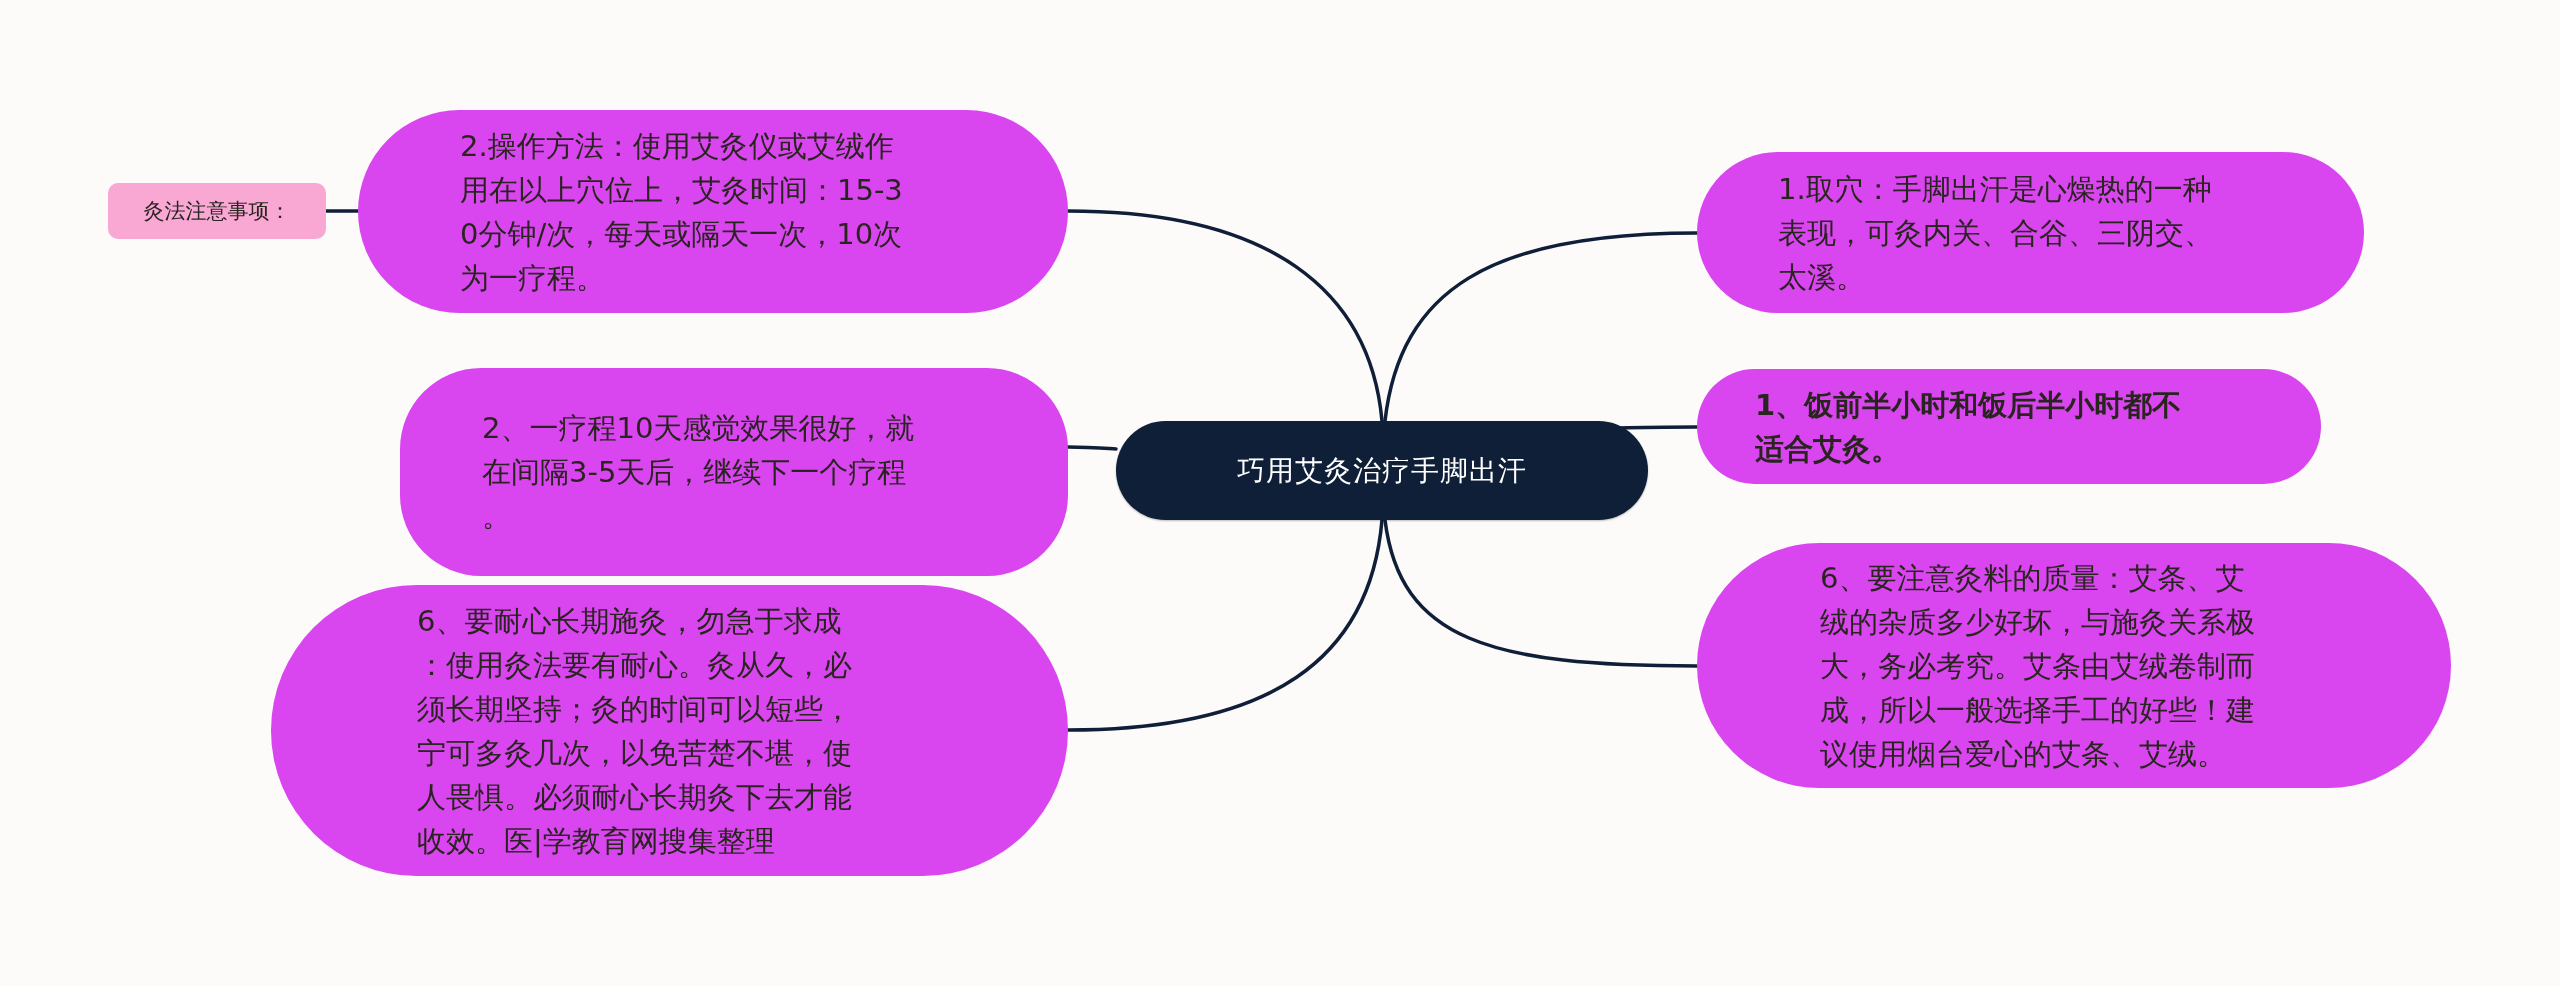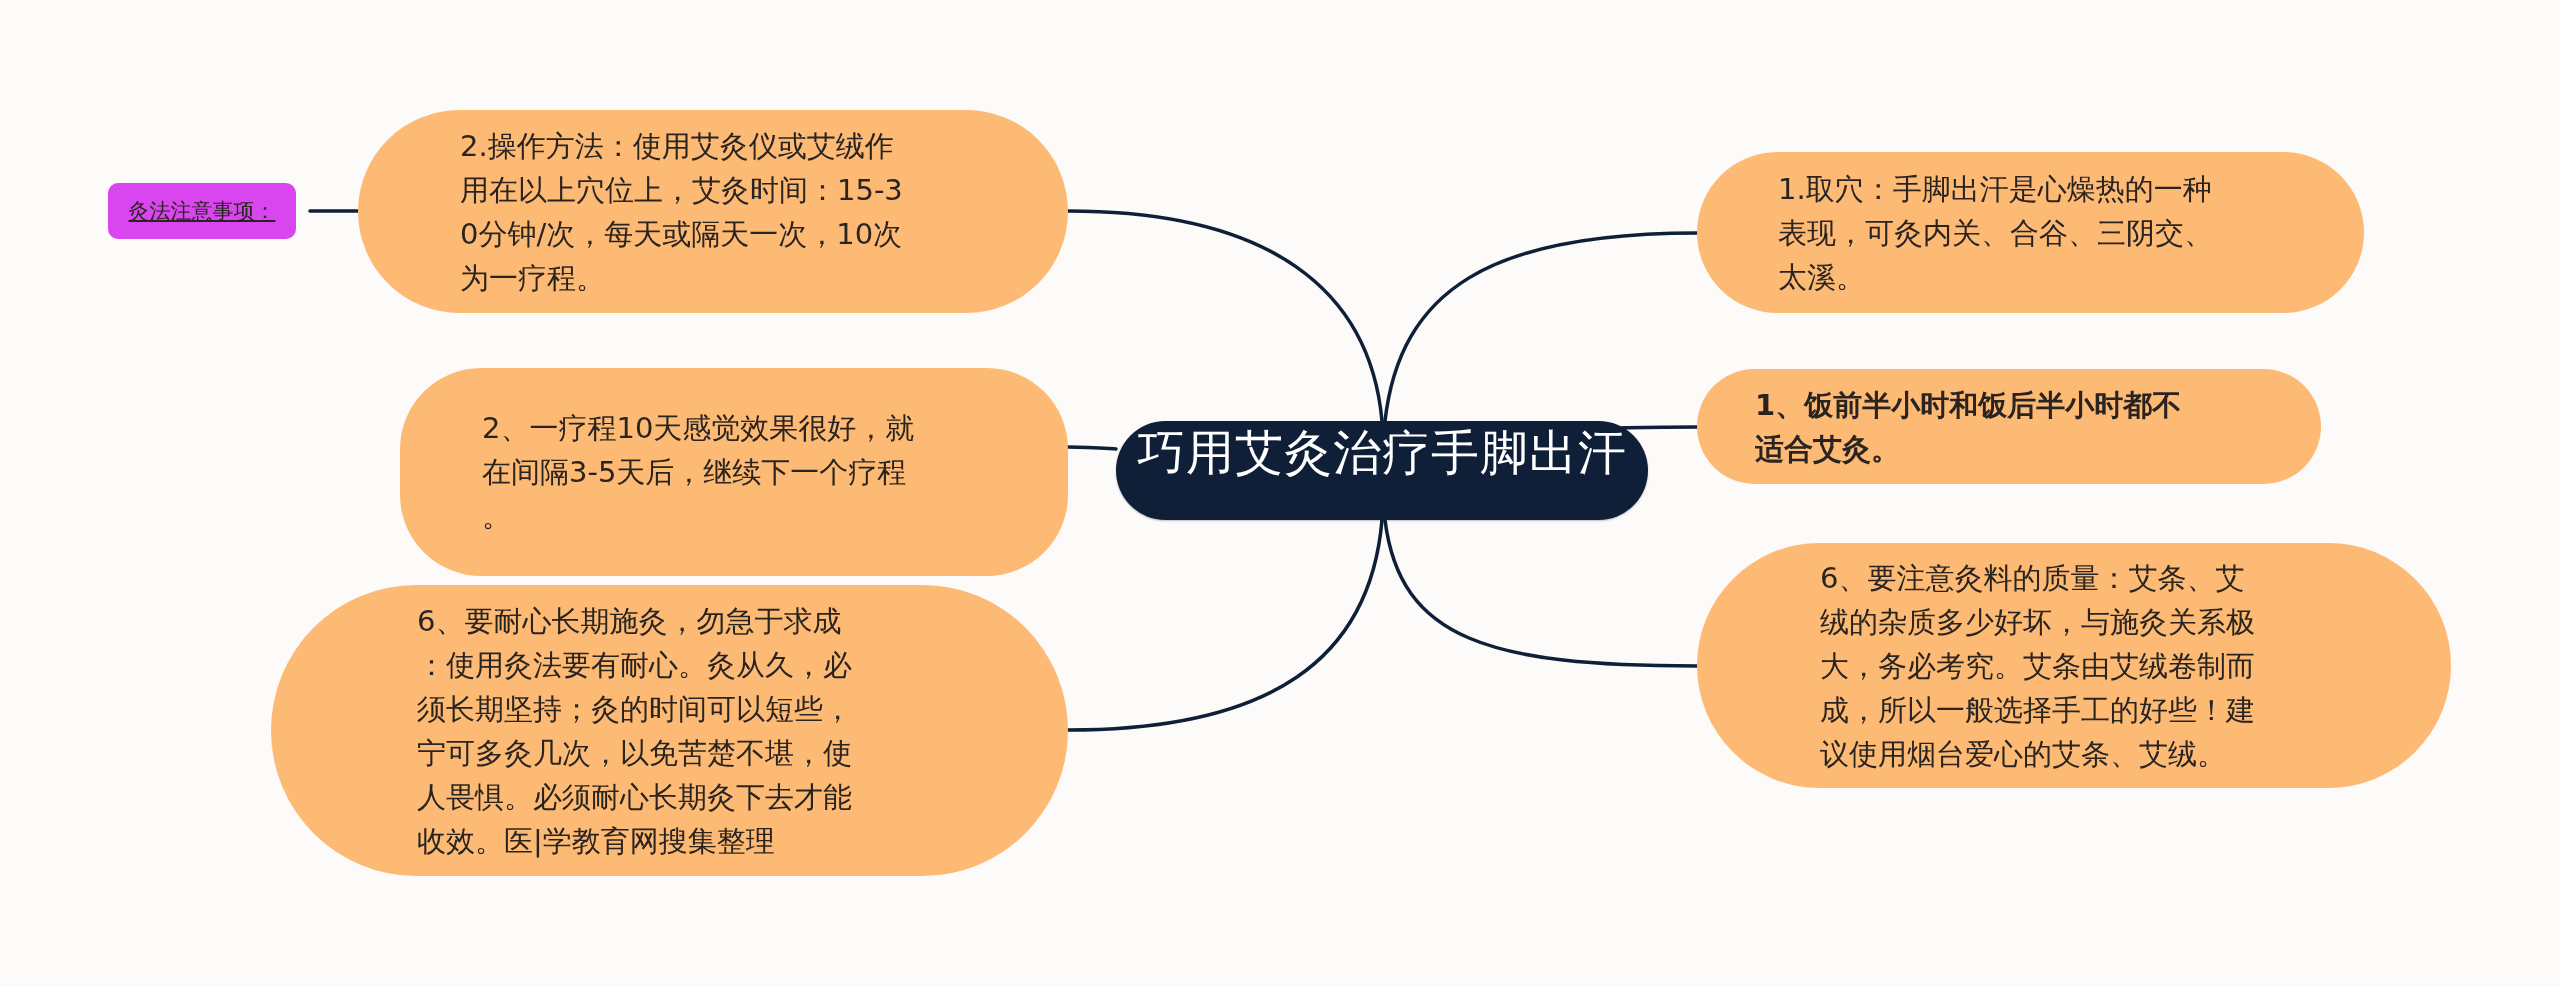--- a/index.html
+++ b/index.html
@@ -20,59 +20,58 @@
       top: 0;
       width: 2560px;
       height: 986px;
       pointer-events: none;
     }
     .node {
       position: absolute;
       box-sizing: border-box;
       display: flex;
       align-items: center;
-      background: #fdba74;
+      background: #d946ef;
       color: #2a2420;
       font-size: 29px;
       line-height: 44px;
       white-space: pre-line;
     }
     .node .text {
       display: block;
     }
     .root {
       position: absolute;
       left: 1116px;
       top: 421px;
       width: 532px;
       height: 99px;
       border-radius: 50px;
       background: #0f1f38;
       box-shadow: 0 1px 2px rgba(0,0,0,0.25);
       display: flex;
-      align-items: flex-start;
+      align-items: center;
       justify-content: center;
       color: #ffffff;
-      font-size: 48px;
+      font-size: 28px;
       letter-spacing: 1px;
     }
     .label-node {
       position: absolute;
       left: 108px;
       top: 183px;
-      width: 188px;
+      width: 218px;
       height: 56px;
       border-radius: 10px;
-      background: #d946ef;
+      background: #f9a8d4;
       display: flex;
       align-items: center;
       justify-content: center;
       color: #2a2420;
       font-size: 21px;
-      text-decoration: underline;
     }
     
     #left-1 { left: 358px; top: 110px; width: 710px; height: 203px; border-radius: 102px; padding-left: 102px; }
     #left-2 { left: 400px; top: 368px; width: 668px; height: 208px; border-radius: 81px; padding-left: 82px; }
     #left-3 { left: 271px; top: 585px; width: 797px; height: 291px; border-radius: 146px; padding-left: 146px; }
     
     #right-1 { left: 1697px; top: 152px; width: 667px; height: 161px; border-radius: 81px; padding-left: 81px; align-items: center; }
     #right-2 { left: 1697px; top: 369px; width: 624px; height: 115px; border-radius: 58px; padding-left: 58px; font-weight: bold; }
     #right-3 { left: 1697px; top: 543px; width: 754px; height: 245px; border-radius: 123px; padding-left: 123px; }
   </style>

